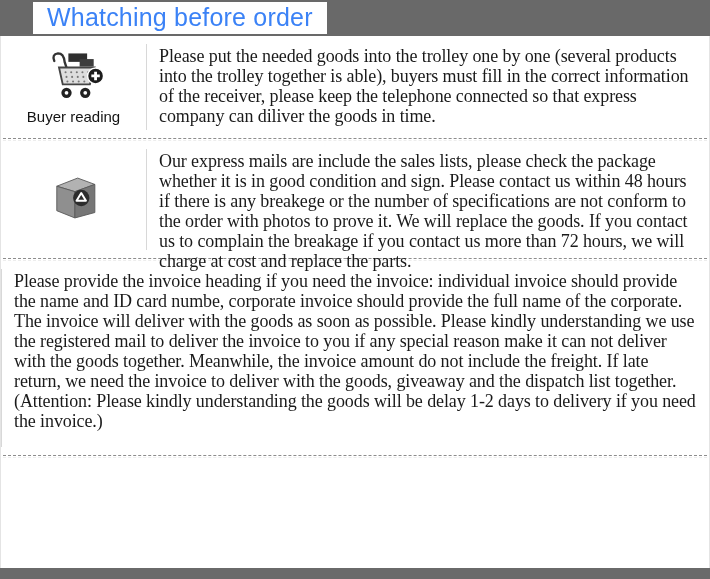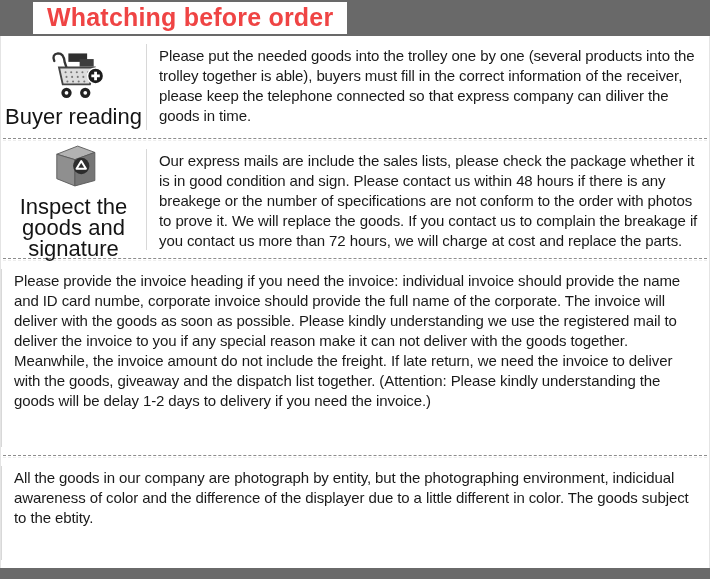--- a/index.html
+++ b/index.html
@@ -2,38 +2,38 @@
 <html><head>
 <meta charset="utf-8">
 <style>
   html,body{margin:0;padding:0;background:#ffffff;}
   body{font-family:"Liberation Sans","DejaVu Sans",sans-serif;-webkit-font-smoothing:antialiased;}
   .page{position:relative;width:710px;height:579px;background:#fff;overflow:hidden;box-sizing:border-box;}
 
   
   .header-bar{position:relative;width:100%;height:36px;background:#696969;}
   .title-box{position:absolute;left:33px;top:2px;height:32px;line-height:31px;background:#ffffff;padding:0 14px;}
-  .title-text{font-size:25px;font-weight:bold;color:#ef4444;letter-spacing:0.2px;white-space:nowrap;}
+  .title-text{font-size:25px;font-weight:normal;color:#3b82f6;letter-spacing:0.2px;white-space:nowrap;}
 
   
   .content{box-sizing:border-box;width:710px;border-left:1px solid #e4e4e4;border-right:1px solid #e4e4e4;background:#fff;}
 
   .row{display:flex;box-sizing:border-box;}
   .row-1{height:102px;}
   .row-2{height:117px;}
   .row-3{height:194px;}
   .row-4{height:110px;}
 
   .icon-cell{flex:0 0 145px;display:flex;flex-direction:column;align-items:center;justify-content:center;box-sizing:border-box;padding:2px 4px;}
   .icon-wrap{display:block;line-height:0;margin-bottom:4px;}
-  .icon-label{font-size:22px;color:#141414;text-align:center;line-height:21px;max-width:140px;}
+  .icon-label{font-size:15px;color:#141414;text-align:center;line-height:21px;max-width:140px;}
 
   .text-cell{flex:1 1 auto;position:relative;box-sizing:border-box;padding:10px 10px 0 13px;}
   .text-cell::before{content:"";position:absolute;left:0;top:8px;bottom:8px;width:1px;background:#d8d8d8;}
-  .row-text{font-size:15px;line-height:20px;color:#1a1a1a;letter-spacing:-0.1px;}
+  .row-text{font-size:18px;line-height:20px;color:#1a1a1a;letter-spacing:-0.1px;font-family:Liberation Serif, serif;}
 
   .sep{height:3px;margin:0 2px;border-top:1px dashed #8d8d8d;border-bottom:1px dashed #ededed;box-sizing:border-box;}
 
   .footer-bar{width:100%;height:11px;background:#6a6a6a;}
 
   svg{display:block;}
 </style>
 </head>
 <body>
 
@@ -91,40 +91,36 @@
       <div class="icon-cell">
         <span class="icon-wrap">
           <svg width="58" height="52" viewBox="0 0 64 56">
             <polygon points="13,15 36,6 55,13 33,21" fill="#b2b2b2" stroke="#5a5a5a" stroke-width="1"></polygon>
             <polygon points="13,15 33,21 33,50 13,42" fill="#8f8f8f" stroke="#5a5a5a" stroke-width="1"></polygon>
             <polygon points="33,21 55,13 55,44 33,50" fill="#767676" stroke="#5a5a5a" stroke-width="1"></polygon>
             <circle cx="40" cy="28" r="9" fill="#2c2c2c"></circle>
             <path d="M40 22.5 l5.2 8.5 h-10.4 z" fill="none" stroke="#fff" stroke-width="2.2" stroke-linejoin="round"></path>
           </svg>
         </span>
-        <span class="icon-label">Inspect the goods and signature</span>
       </div>
       <div class="text-cell">
         <div class="row-text">Our express mails are include the sales lists, please check the package whether it is in good condition and sign. Please contact us within 48 hours if there is any breakege or the number of specifications are not conform to the order with photos to prove it. We will replace the goods. If you contact us to complain the breakage if you contact us more than 72 hours, we will charge at cost and replace the parts.</div>
       </div>
     </div>
 
     <div class="sep"></div>
 
     <div class="row row-3">
       <div class="text-cell">
         <div class="row-text">Please provide the invoice heading if you need the invoice: individual invoice should provide the name and ID card numbe, corporate invoice should provide the full name of the corporate. The invoice will deliver with the goods as soon as possible. Please kindly understanding we use the registered mail to deliver the invoice to you if any special reason make it can not deliver with the goods together. Meanwhile, the invoice amount do not include the freight. If late return, we need the invoice to deliver with the goods, giveaway and the dispatch list together. (Attention: Please kindly understanding the goods will be delay  1-2 days to delivery if you need the invoice.)</div>
       </div>
     </div>
 
     <div class="sep"></div>
 
     <div class="row row-4">
-      <div class="text-cell">
-        <div class="row-text">All the goods in our company are photograph by entity, but the photographing environment, indicidual awareness of color and the difference of the displayer due to a little different in color. The goods subject to the ebtity.</div>
-      </div>
     </div>
 
   </div>
 
   <div class="footer-bar"></div>
 
 </div>
 
 </body></html>

